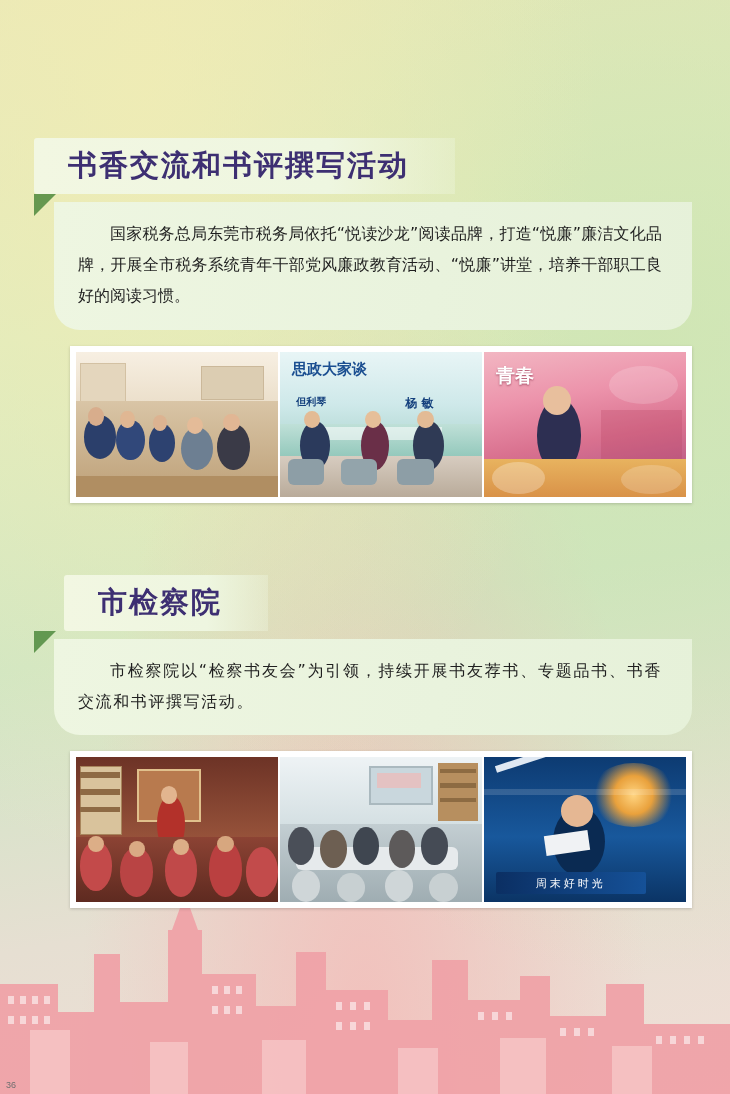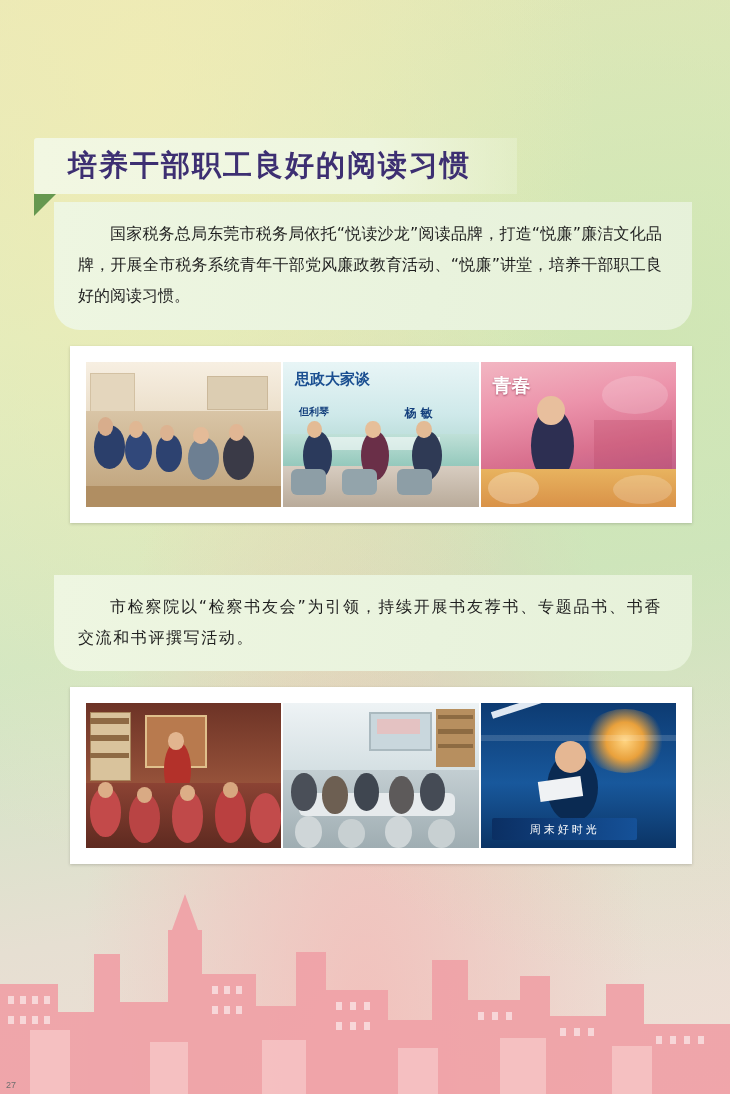--- a/index.html
+++ b/index.html
@@ -95,21 +95,21 @@
   }
   .body-text.spaced { letter-spacing: 1.6px; }
 
   
   .photo-strip {
     position: relative;
     margin: 16px 38px 0 70px;
     display: flex;
     gap: 2px;
     background: #ffffff;
-    padding: 16px;
+    padding: 6px;
     box-sizing: border-box;
     box-shadow: 0 1px 3px rgba(0,0,0,0.18);
   }
   .photo {
     position: relative;
     flex: 1 1 0;
     height: 145px;
     overflow: hidden;
     background: #888;
   }
@@ -234,21 +234,21 @@
         <rect x="684" y="202" width="6" height="8"></rect>
           <rect x="698" y="202" width="6" height="8"></rect>
       </g>
     </svg>
   </div>
 
   <div class="section" id="section-tax">
     <div class="heading-wrap">
       <div class="ribbon-fold"></div>
       <div class="heading-bar">
-        <span class="heading-text">培养干部职工良好的阅读习惯</span>
+        <span class="heading-text">书香交流和书评撰写活动</span>
       </div>
     </div>
 
     <div class="body-panel">
       <p class="body-text">国家税务总局东莞市税务局依托“悦读沙龙”阅读品牌，打造“悦廉”廉洁文化品牌，开展全市税务系统青年干部党风廉政教育活动、“悦廉”讲堂，培养干部职工良好的阅读习惯。</p>
     </div>
 
     <div class="photo-strip">
 
       <div class="photo ph-room1">
@@ -303,20 +303,26 @@
           <div class="rect" style="left:0;top:74%;width:100%;height:26%;background:linear-gradient(180deg,#e8b35f,#d99248);"></div>
           <div class="blob" style="left:4%;top:76%;width:26%;height:22%;background:rgba(255,255,255,.28);"></div>
           <div class="blob" style="left:68%;top:78%;width:30%;height:20%;background:rgba(255,255,255,.2);"></div>
         </div>
       </div>
 
     </div>
   </div>
 
   <div class="section" id="section-proc">
+    <div class="heading-wrap">
+      <div class="ribbon-fold"></div>
+      <div class="heading-bar" style="left:64px;">
+        <span class="heading-text">市检察院</span>
+      </div>
+    </div>
 
     <div class="body-panel">
       <p class="body-text spaced">市检察院以“检察书友会”为引领，持续开展书友荐书、专题品书、书香交流和书评撰写活动。</p>
     </div>
 
     <div class="photo-strip">
 
       <div class="photo ph-lib">
         <div class="ph-overlay">
           <div class="rect" style="left:0;top:0;width:100%;height:55%;background:linear-gradient(180deg,#6d3326,#96523a);"></div>
@@ -372,14 +378,14 @@
           <div class="blob" style="left:34%;top:34%;width:26%;height:48%;background:#0a2a52;"></div>
           <div class="blob" style="left:38%;top:26%;width:16%;height:22%;background:#e5b793;"></div>
           <div class="rect" style="left:30%;top:52%;width:22%;height:14%;background:#f0f2f4;transform:rotate(-8deg);"></div>
           <div class="blue-strip">周末好时光</div>
         </div>
       </div>
 
     </div>
   </div>
 
-  <div class="page-number">27</div>
+  <div class="page-number">36</div>
 </div>
 
 </body></html>

